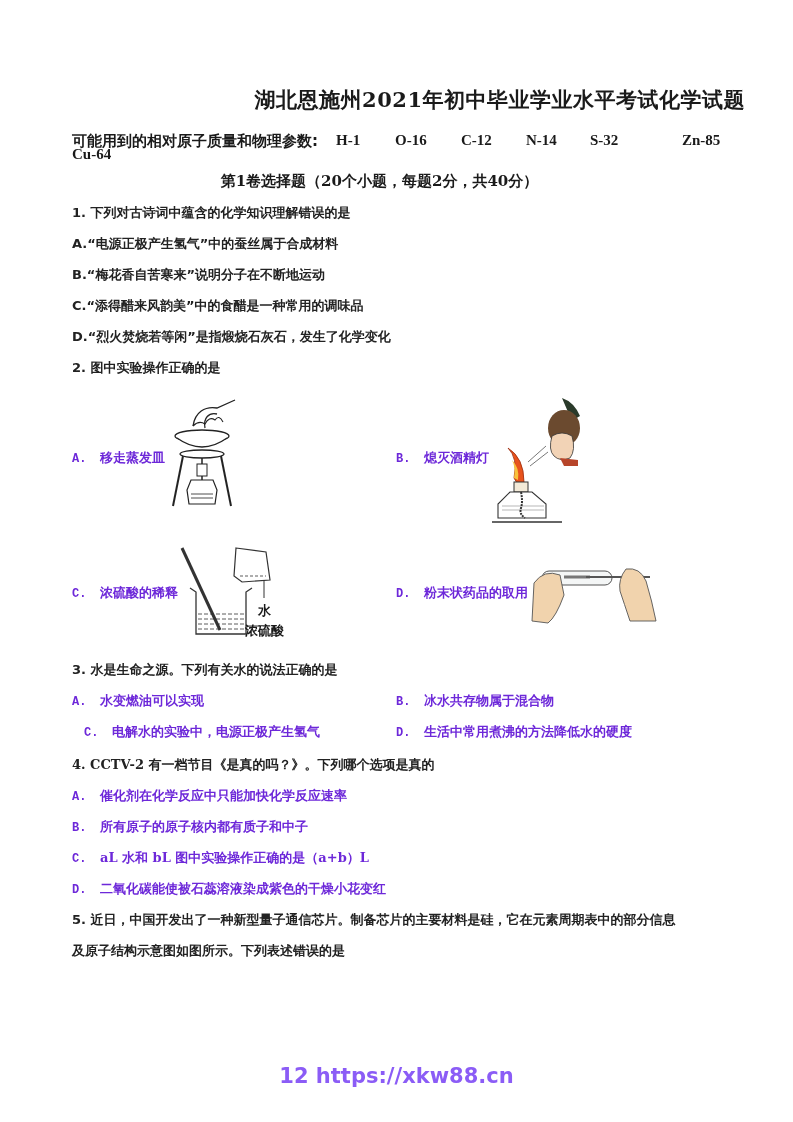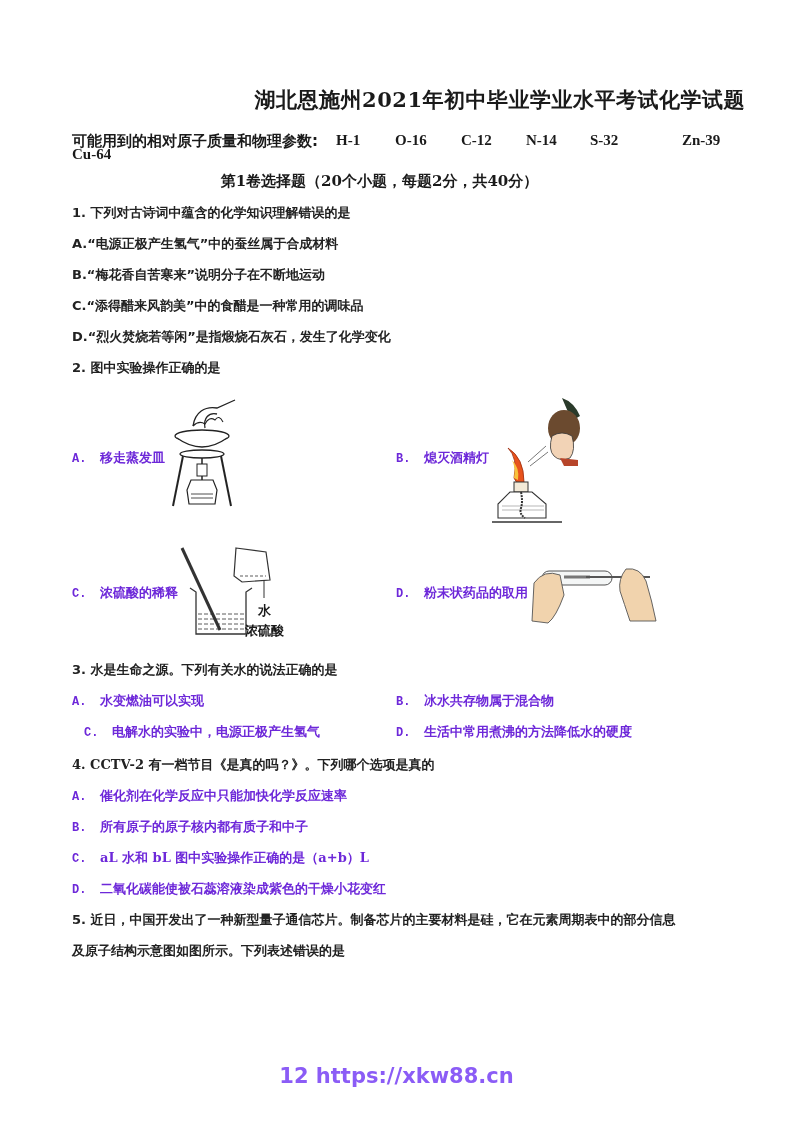--- a/index.html
+++ b/index.html
@@ -24,21 +24,21 @@
 
 <div class="abs title">湖北恩施州2021年初中毕业学业水平考试化学试题</div>
 
 <div class="abs params" style="width:660px;height:20px;">
   <span class="el" style="left:0;font-family:'DejaVu Sans',sans-serif;">可能用到的相对原子质量和物理参数:</span>
   <span class="el" style="left:264px;font-family:'Liberation Serif',serif;">H-1</span>
   <span class="el" style="left:323px;font-family:'Liberation Serif',serif;">O-16</span>
   <span class="el" style="left:389px;font-family:'Liberation Serif',serif;">C-12</span>
   <span class="el" style="left:454px;font-family:'Liberation Serif',serif;">N-14</span>
   <span class="el" style="left:518px;font-family:'Liberation Serif',serif;">S-32</span>
-  <span class="el" style="left:610px;font-family:'Liberation Serif',serif;">Zn-39</span>
+  <span class="el" style="left:610px;font-family:'Liberation Serif',serif;">Zn-85</span>
 </div>
 <div class="abs cu">Cu-64</div>
 
 <div class="abs section">第1卷选择题（20个小题，每题2分，共40分）</div>
 
 <div class="abs line" style="top:204px;">
   <span>1.</span>
   <span>下列对古诗词中蕴含的化学知识理解错误的是</span>
 </div>
 <div class="abs line" style="top:235px;">

